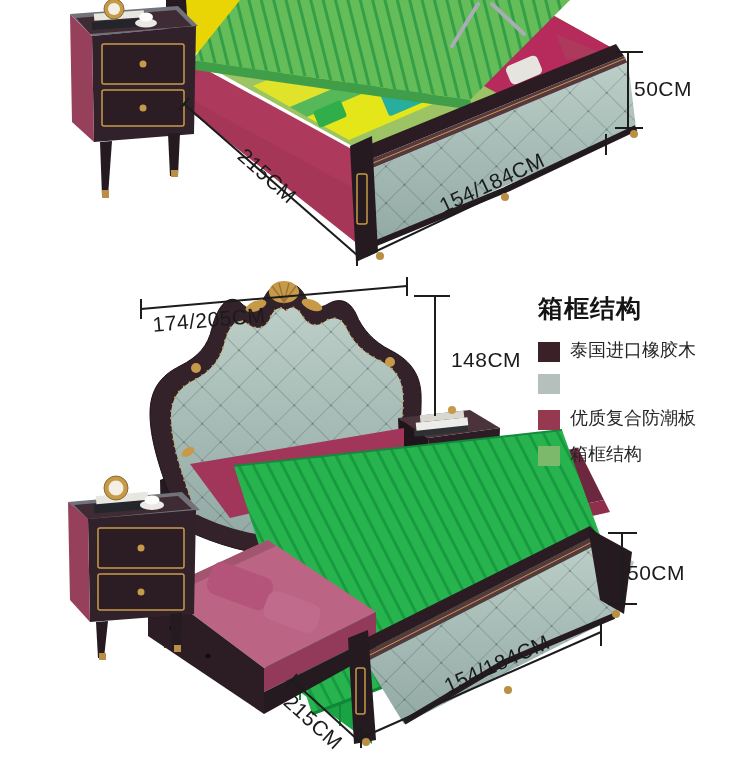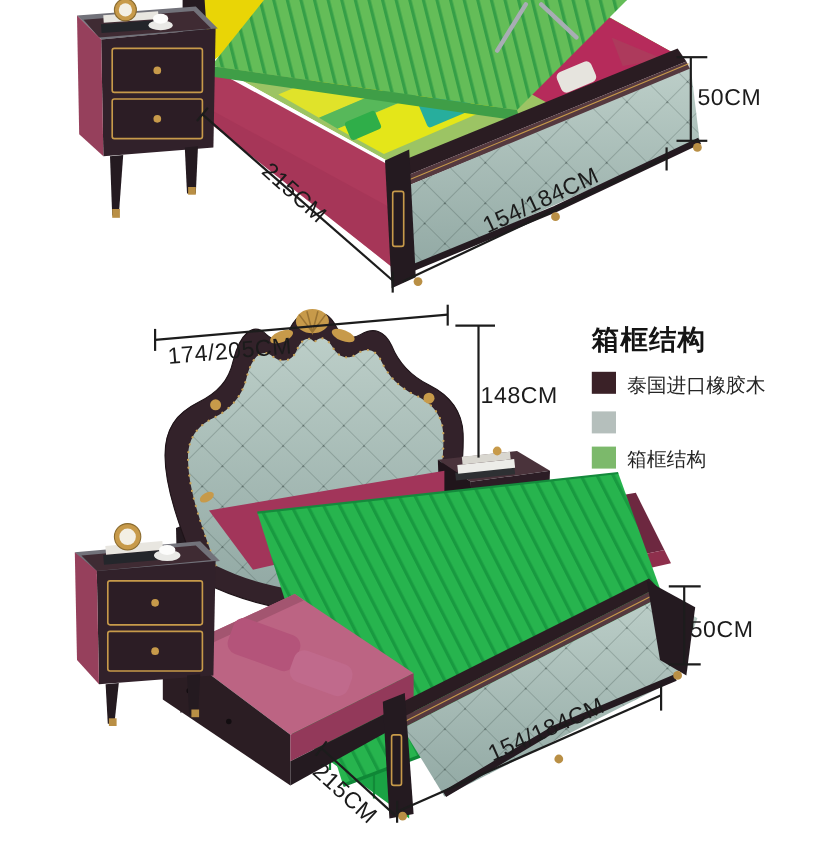--- a/index.html
+++ b/index.html
@@ -8,21 +8,21 @@
     font-family:"Liberation Sans",sans-serif;
   }
   .scene-svg{position:absolute;left:0;top:0;}
   .dim-label{
     position:absolute;font-size:21px;color:#1b1b1b;white-space:nowrap;
     letter-spacing:.5px;transform:translate(-50%,-50%) rotate(var(--r,0deg));
     font-family:"Liberation Sans",sans-serif;
   }
   .legend{position:absolute;left:538px;top:292px;width:200px;}
   .legend-title{font-size:25px;font-weight:bold;color:#141414;letter-spacing:1px;margin-bottom:13px;}
-  .legend-row{display:flex;align-items:flex-start;margin-bottom:12px;}
+  .legend-row{display:flex;align-items:flex-end;margin-bottom:12px;}
   .legend-swatch{width:22px;height:20px;margin-right:10px;flex:0 0 auto;}
   .legend-label{font-size:18px;color:#252525;}
 </style>
 </head>
 <body>
 
 <div class="stage">
 
   <svg class="scene-svg" width="750" height="766" viewBox="0 0 750 766">
     <defs>
@@ -268,33 +268,37 @@
       <line x1="361" y1="738" x2="601" y2="632"></line>
       <line x1="601" y1="623" x2="601" y2="646"></line>
     </g>
   </svg>
 
   <div class="dim-label" style="left:267px;top:176px;--r:42deg">215CM</div>
   <div class="dim-label" style="left:492px;top:183px;--r:-25deg">154/184CM</div>
   <div class="dim-label" style="left:663px;top:89px">50CM</div>
 
   <div class="dim-label" style="left:209px;top:320px;--r:-5deg">174/205CM</div>
-  <div class="dim-label" style="left:472px;top:360px">148CM</div>
+  <div class="dim-label" style="left:486px;top:360px">148CM</div>
   <div class="dim-label" style="left:656px;top:573px">50CM</div>
   <div class="dim-label" style="left:313px;top:722px;--r:42deg">215CM</div>
   <div class="dim-label" style="left:497px;top:664px;--r:-24deg">154/184CM</div>
 
   <div class="legend">
     <div class="legend-title">箱框结构</div>
     <div class="legend-row">
       <span class="legend-swatch" style="background: rgb(58, 33, 39);"></span>
       <span class="legend-label">泰国进口橡胶木</span>
     </div>
     <div class="legend-row">
       <span class="legend-swatch" style="background: rgb(181, 191, 188);"></span>
     </div>
     <div class="legend-row">
+      <span class="legend-swatch" style="background: rgb(149, 56, 80);"></span>
+      <span class="legend-label">优质复合防潮板</span>
+    </div>
+    <div class="legend-row">
       <span class="legend-swatch" style="background: rgb(124, 185, 107);"></span>
       <span class="legend-label">箱框结构</span>
     </div>
   </div>
 
 </div>
 
 </body></html>

